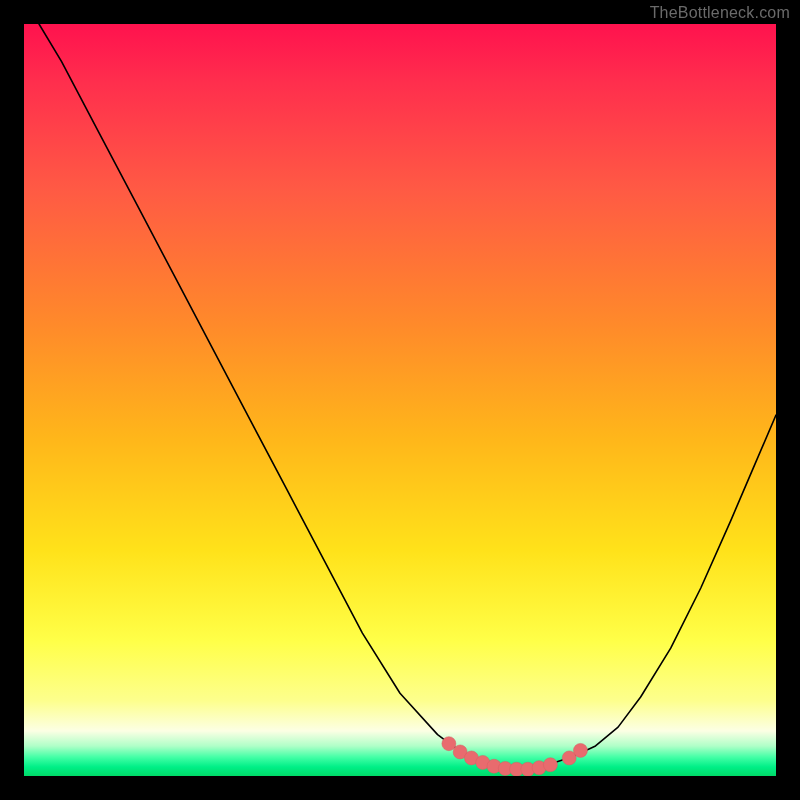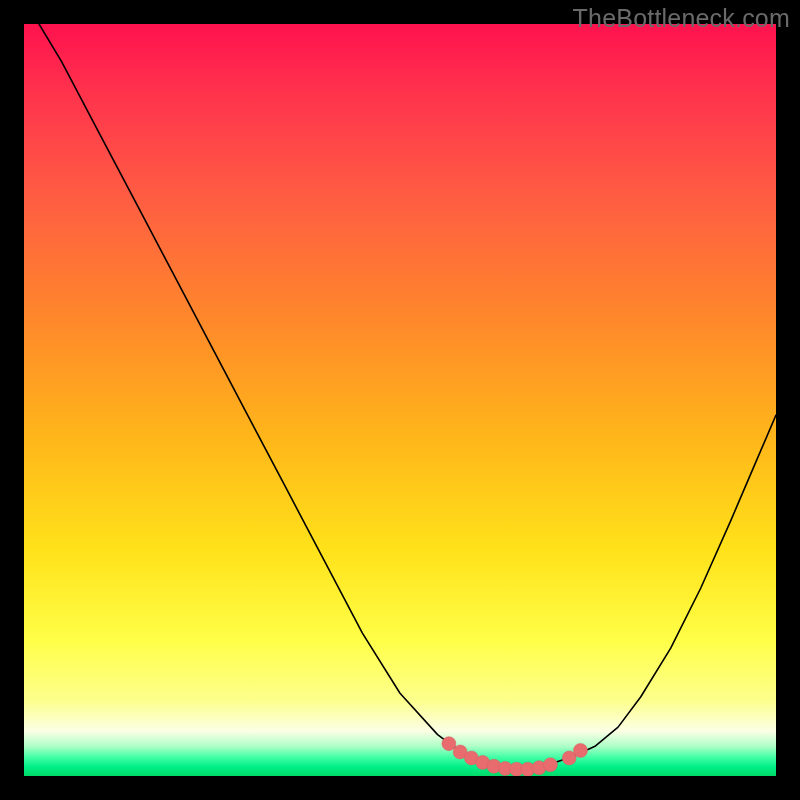--- a/index.html
+++ b/index.html
@@ -54,21 +54,21 @@
     left: 0;
     top: 0;
     width: 100%;
     height: 100%;
   }
   .watermark {
     position: absolute;
     top: 4px;
     right: 10px;
     color: #6a6a6a;
-    font-size: 25px;
+    font-size: 16px;
     font-weight: 500;
     letter-spacing: 0.2px;
     user-select: none;
   }
 </style>
 </head>
 <body>
 
 <div class="frame">
   <div class="plot-wrap">

